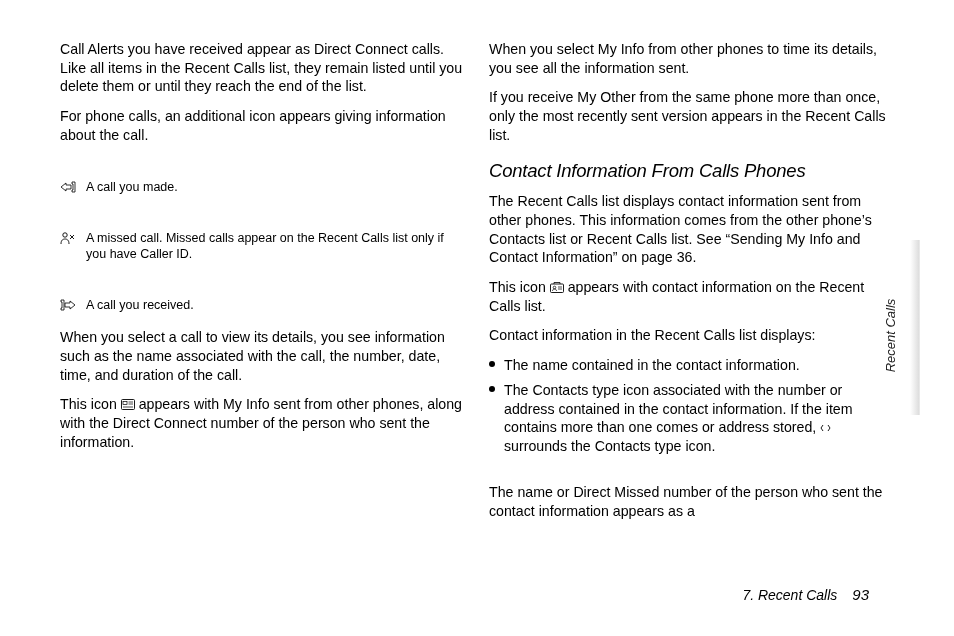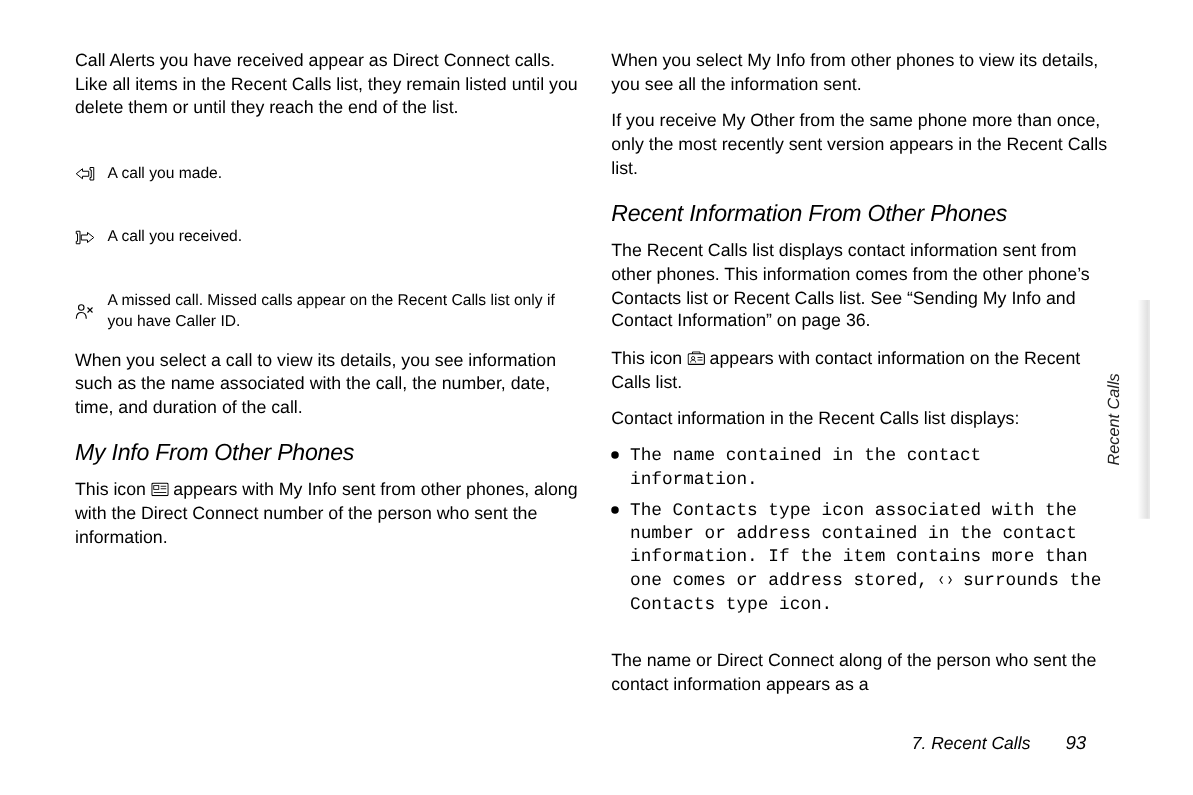--- a/index.html
+++ b/index.html
@@ -23,21 +23,21 @@
       line-height: 1.32;
     }
     .para {
       margin-bottom: 11px;
     }
     .icon-list {
       margin: 14px 0 14px 0;
     }
     .icon-row {
       display: flex;
-      align-items: center;
+      align-items: flex-start;
       margin-bottom: 9px;
       margin-top: 34px;
     }
     .icon-cell {
       width: 26px;
       flex-shrink: 0;
       display: flex;
       align-items: flex-start;
       justify-content: flex-start;
       padding-top: 1px;
@@ -58,21 +58,20 @@
       font-style: italic;
       font-size: 18.5px;
       font-weight: normal;
       margin-top: 14px;
       margin-bottom: 9px;
       letter-spacing: -0.2px;
     }
     .bullet-list {
       list-style: none;
       margin: 4px 0 27px 0;
-      font-family: Liberation Mono, monospace;
     }
     .bullet-list li {
       position: relative;
       padding-left: 15px;
       margin-bottom: 6px;
     }
     .bullet-list li::before {
       content: "";
       position: absolute;
       left: 0;
@@ -120,95 +119,95 @@
       background: linear-gradient(to right, #fff, #ddd);
       border-right: 1px solid #e8e8e8;
     }
     .footer {
       position: absolute;
       bottom: 33px;
       right: 85px;
       font-style: italic;
       font-size: 14px;
       display: flex;
-      gap: 28px;
+      gap: 15px;
       align-items: baseline;
     }
     .footer .pagenum {
       font-size: 15px;
       font-style: italic;
       margin-top: 36px;
     }
   </style>
 </head>
 <body>
 
 <div class="columns">
 
   <div class="col">
     <p class="para">Call Alerts you have received appear as Direct Connect calls. Like all items in the Recent Calls list, they remain listed until you delete them or until they reach the end of the list.</p>
+    <p class="para">For phone calls, an additional icon appears giving information about the call.</p>
 
     <div class="icon-list">
       <div class="icon-row">
         <span class="icon-cell">
           <span class="icon-glyph">
             <svg viewBox="0 0 16 14" width="16" height="14">
                 <path d="M1 7 L6 3 L6 5 L11 5 L11 9 L6 9 L6 11 Z M12 2 L15 2 L15 12 L12 12 L12 10 L13 10 L13 4 L12 4 Z" fill="none" stroke="#000" stroke-width="0.8"></path>
               </svg>
           </span>
         </span>
         <span class="icon-text">A call you made.</span>
       </div>
       <div class="icon-row">
         <span class="icon-cell">
           <span class="icon-glyph">
             <svg viewBox="0 0 16 14" width="16" height="14">
-                <path d="M15 7 L10 3 L10 5 L5 5 L5 9 L10 9 L10 11 Z M1 2 L4 2 L4 12 L1 12 L1 10 L2 10 L2 4 L1 4 Z" fill="none" stroke="#000" stroke-width="0.8"></path>
-              </svg>
-          </span>
-        </span>
-        <span class="icon-text">A call you received.</span>
-      </div>
-      <div class="icon-row">
-        <span class="icon-cell">
-          <span class="icon-glyph">
-            <svg viewBox="0 0 16 14" width="16" height="14">
                 <circle cx="5" cy="4" r="2.2" fill="none" stroke="#000" stroke-width="0.9"></circle>
                 <path d="M1 13 C1 9 3 8 5 8 C7 8 9 9 9 13" fill="none" stroke="#000" stroke-width="0.9"></path>
                 <path d="M10 4 L14 8 M14 4 L10 8" stroke="#000" stroke-width="0.9"></path>
               </svg>
           </span>
         </span>
         <span class="icon-text">A missed call. Missed calls appear on the Recent Calls list only if you have Caller ID.</span>
       </div>
+      <div class="icon-row">
+        <span class="icon-cell">
+          <span class="icon-glyph">
+            <svg viewBox="0 0 16 14" width="16" height="14">
+                <path d="M15 7 L10 3 L10 5 L5 5 L5 9 L10 9 L10 11 Z M1 2 L4 2 L4 12 L1 12 L1 10 L2 10 L2 4 L1 4 Z" fill="none" stroke="#000" stroke-width="0.8"></path>
+              </svg>
+          </span>
+        </span>
+        <span class="icon-text">A call you received.</span>
+      </div>
     </div>
 
     <p class="para">When you select a call to view its details, you see information such as the name associated with the call, the number, date, time, and duration of the call.</p>
 
-    <h2 class="section-heading">My Info From Other Phones</h2>
 
 
     <p class="para">
       <span>This icon </span>
       <span class="inline-icon">
         <svg viewBox="0 0 14 11" width="14" height="11">
             <rect x="0.5" y="0.5" width="13" height="10" rx="1" fill="none" stroke="#000" stroke-width="0.9"></rect>
             <rect x="2" y="2.5" width="4" height="3" fill="none" stroke="#000" stroke-width="0.7"></rect>
             <path d="M7.5 3 L12 3 M7.5 5 L12 5 M2 8 L12 8" stroke="#000" stroke-width="0.7"></path>
           </svg>
       </span>
       <span> appears with My Info sent from other phones, along with the Direct Connect number of the person who sent the information.</span>
     </p>
   </div>
 
   <div class="col">
-    <p class="para">When you select My Info from other phones to view its details, you see all the information sent.</p>
+    <p class="para">When you select My Info from other phones to time its details, you see all the information sent.</p>
     <p class="para">If you receive My Other from the same phone more than once, only the most recently sent version appears in the Recent Calls list.</p>
 
-    <h2 class="section-heading">Recent Information From Other Phones</h2>
+    <h2 class="section-heading">Contact Information From Calls Phones</h2>
 
     <p class="para">The Recent Calls list displays contact information sent from other phones. This information comes from the other phone’s Contacts list or Recent Calls list. See “Sending My Info and Contact Information” on page 36.</p>
 
     <p class="para">
       <span>This icon </span>
       <span class="inline-icon">
         <svg viewBox="0 0 14 11" width="14" height="11">
             <rect x="0.5" y="2" width="13" height="8.5" rx="1" fill="none" stroke="#000" stroke-width="0.9"></rect>
             <path d="M4 2 L4 0.5 L10 0.5 L10 2" fill="none" stroke="#000" stroke-width="0.8"></path>
             <circle cx="4.5" cy="5.5" r="1.3" fill="none" stroke="#000" stroke-width="0.7"></circle>
@@ -222,21 +221,21 @@
     <p class="para">Contact information in the Recent Calls list displays:</p>
 
     <ul class="bullet-list">
       <li>The name contained in the contact information.</li>
       <li><span>The Contacts type icon associated with the number or address contained in the contact information. If the item contains more than one comes or address stored, </span><span class="inline-icon-sm"><svg viewBox="0 0 11 10" width="11" height="10">
               <path d="M3 2 L1 5 L3 8" fill="none" stroke="#000" stroke-width="0.9"></path>
               <path d="M8 2 L10 5 L8 8" fill="none" stroke="#000" stroke-width="0.9"></path>
             </svg></span><span> surrounds the Contacts type icon.</span></li>
     </ul>
 
-    <p class="para">The name or Direct Connect along of the person who sent the contact information appears as a</p>
+    <p class="para">The name or Direct Missed number of the person who sent the contact information appears as a</p>
   </div>
 
 </div>
 
 <div class="side-shade"></div>
 <div class="side-tab">
   <span class="side-tab-text">Recent Calls</span>
 </div>
 
 <div class="footer">

